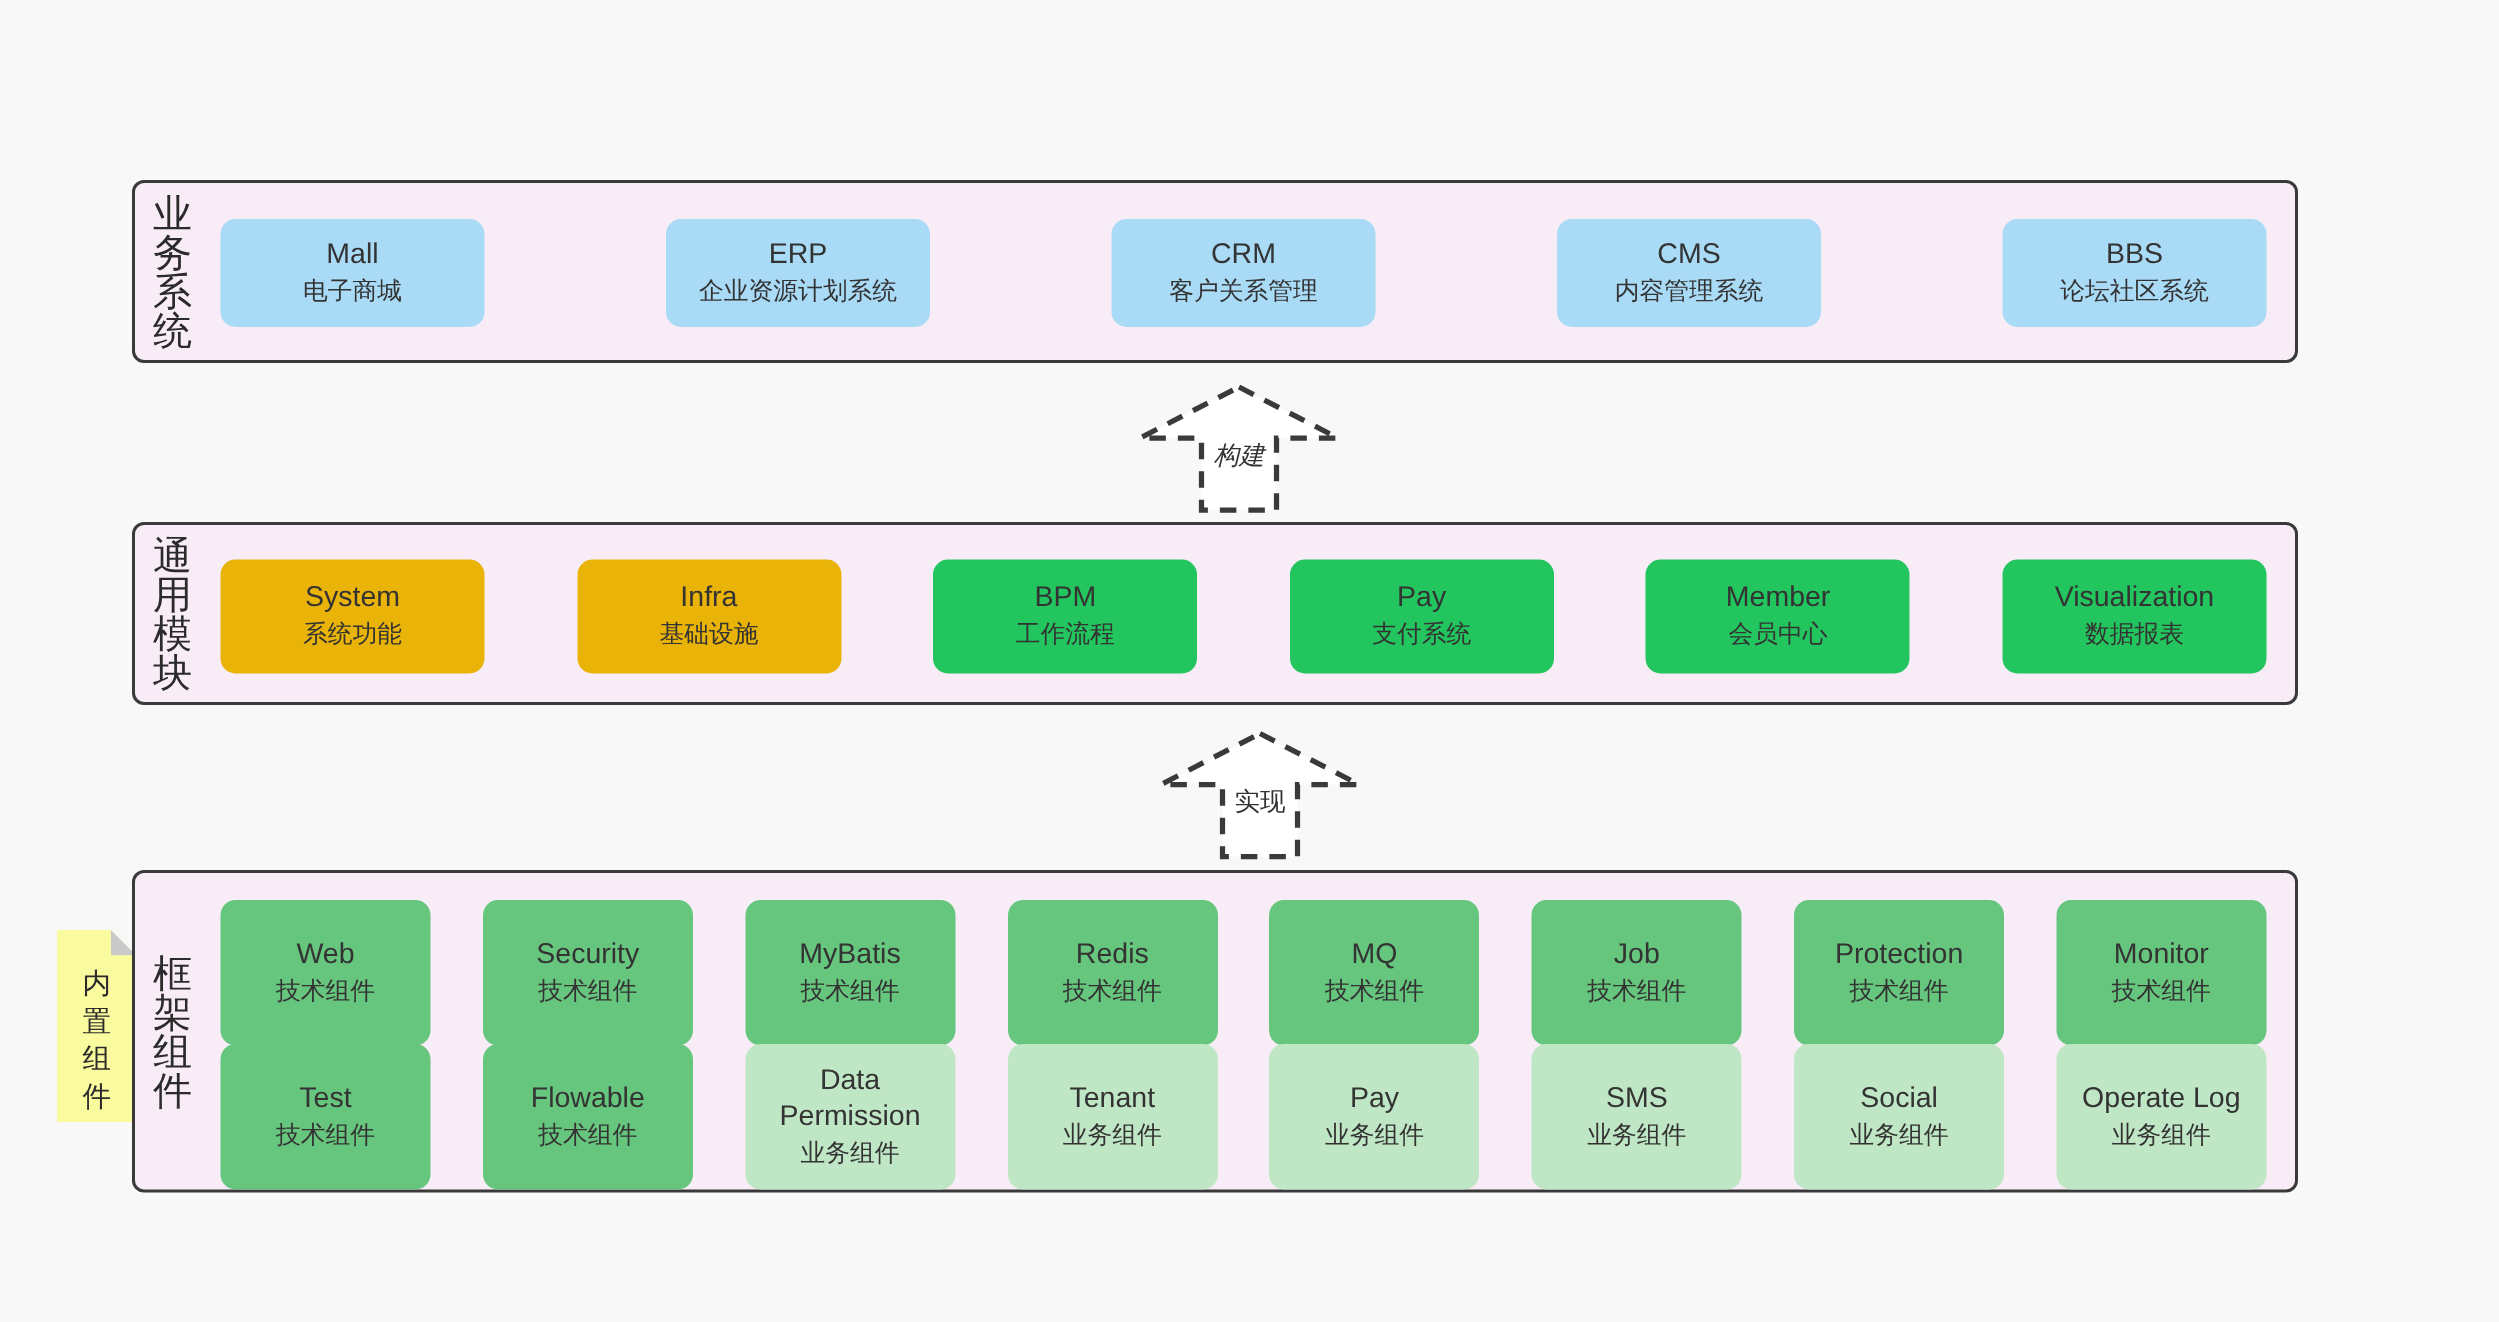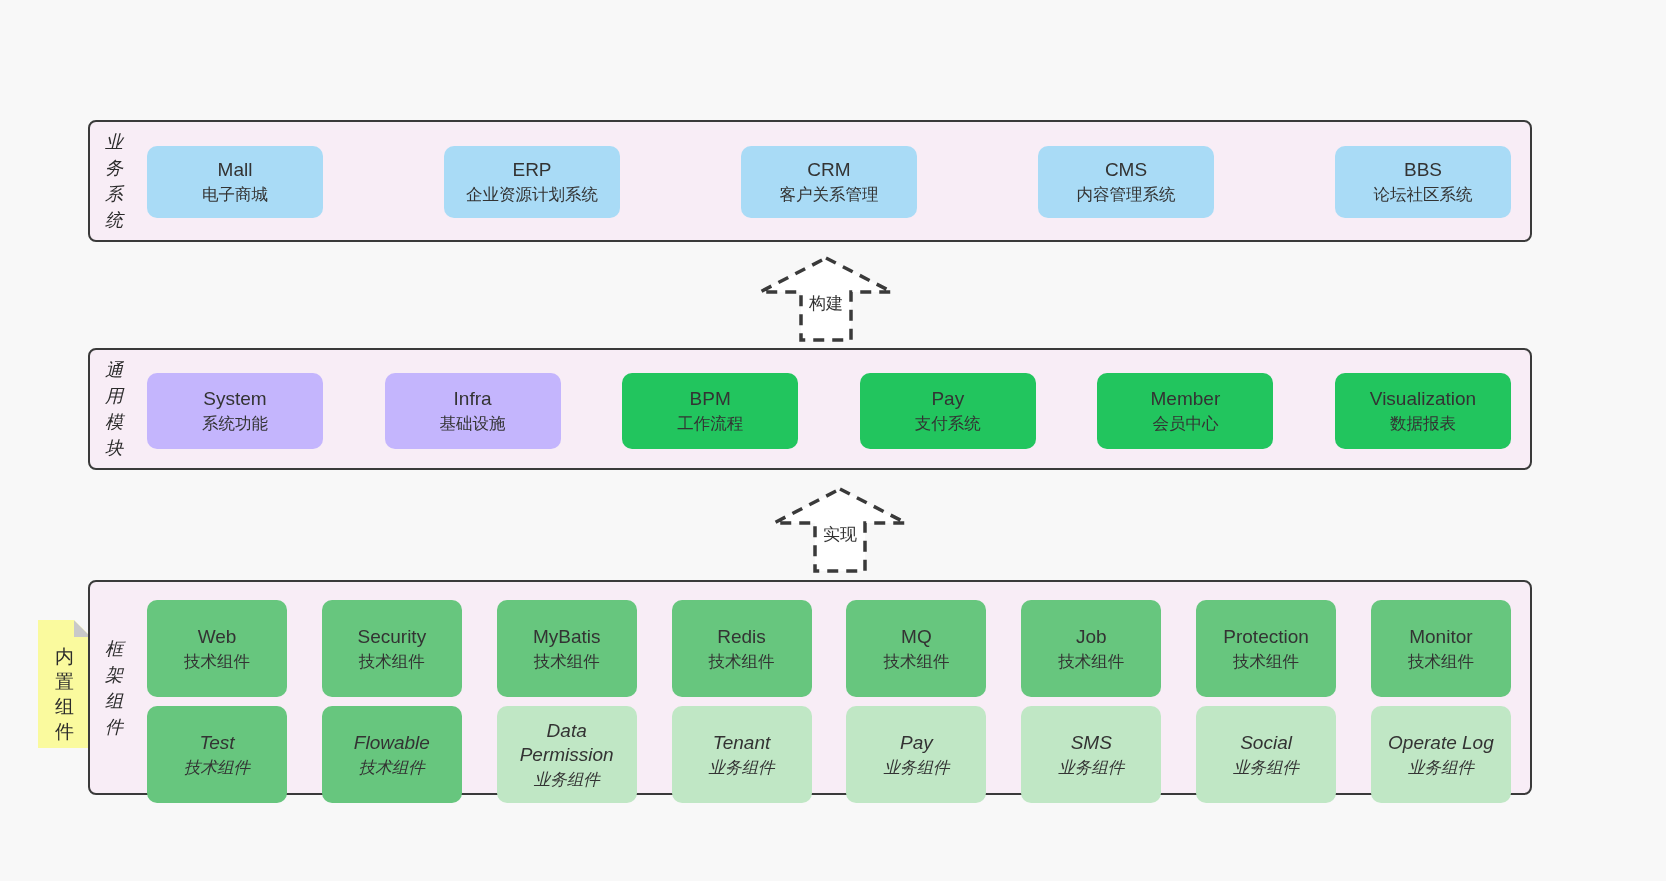--- a/index.html
+++ b/index.html
@@ -25,55 +25,54 @@
     z-index:2;
   }
   .panel-1{top:120px;height:122px;}
   .panel-2{top:348px;height:122px;}
   .panel-3{top:580px;height:215px;}
   .v-label{
     position:absolute;
     left:12px;top:50%;
     transform:translateY(-50%);
     width:24px;
-    font-size:18px;
+    font-size:26px;
     line-height:26px;
     word-break:break-all;
     text-align:center;
     color:#2b2b2b;
-    font-style:italic;
   }
   
   .box-row{
     position:absolute;
     left:57px;right:19px;
     display:flex;
     justify-content:space-between;
   }
   .panel-1 .box-row{top:24px;}
   .panel-2 .box-row{top:23px;}
   .panel-3 .row-a{top:18px;}
-  .panel-3 .row-b{top:124px;font-style:italic;}
+  .panel-3 .row-b{top:114px;}
   .box{
     border-radius:10px;
     display:flex;
     flex-direction:column;
     align-items:center;
     justify-content:center;
     text-align:center;
     box-sizing:border-box;
     padding:2px 6px;
   }
   .w188{width:176px;height:72px;}
   .panel-2 .w188{height:76px;}
   .w140{width:140px;height:97px;justify-content:center;}
   .box-name{font-size:19px;line-height:24px;}
   .box-sub{font-size:16.5px;line-height:24px;}
   .blue{background:#a9dbf6;}
-  .red{background:#c4b5fd;}
+  .red{background:#eab308;}
   .pink{background:#22c55e;}
   .green{background:#67c67e;}
   .lightgreen{background:#c0e7c5;}
   
   .note{
     position:absolute;
     left:38px;width:53px;
     background:#fafa9e;
     z-index:1;
     clip-path:polygon(0 0,calc(100% - 17px) 0,100% 17px,100% 100%,0 100%);
@@ -98,21 +97,21 @@
     text-align:center;
     color:#2b2b2b;
     margin-top:6px;
   }
   
   .arrow{
     position:absolute;
     width:138px;height:88px;
     z-index:1;
   }
-  .arrow-1{left:757px;top:255px;}
+  .arrow-1{left:757px;top:255px;font-style:italic;}
   .arrow-2{left:771px;top:486px;}
   .arrow svg{display:block;}
   .arrow-label{
     position:absolute;
     left:50%;top:36px;
     transform:translateX(-50%);
     background:#ffffff;
     font-size:17px;
     padding:1px 3px;
     white-space:nowrap;

